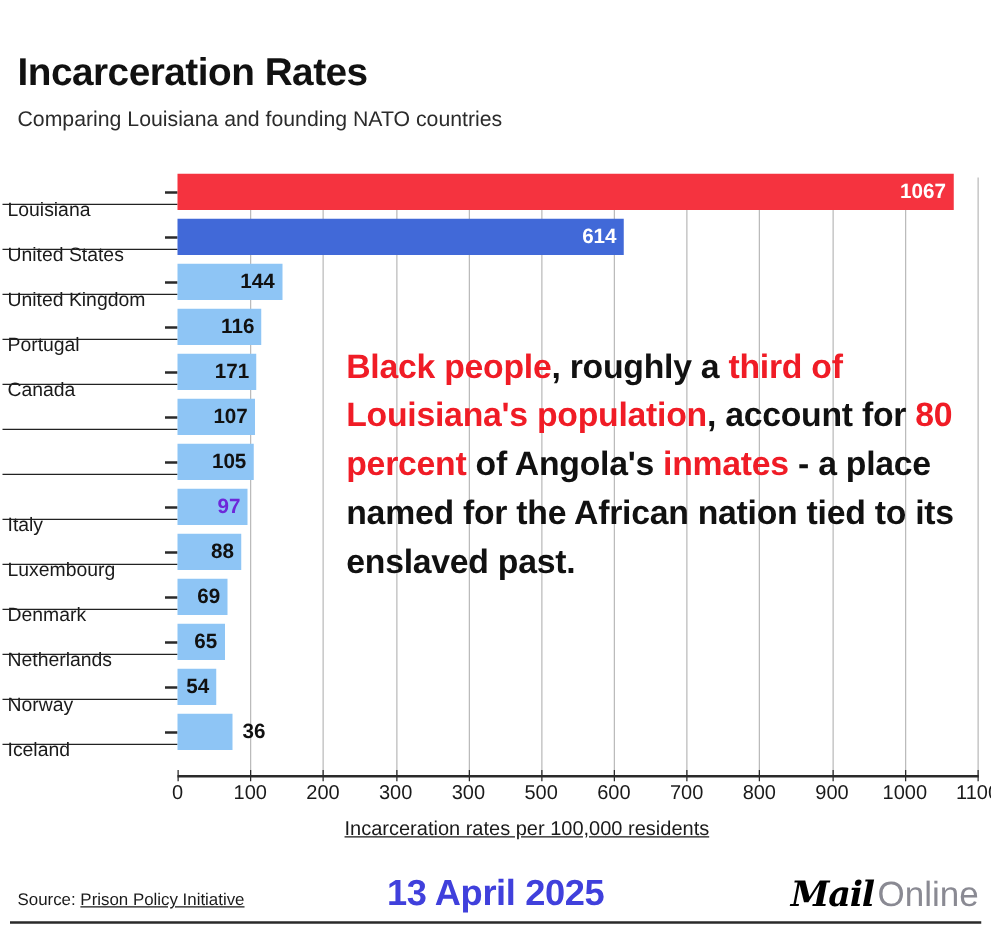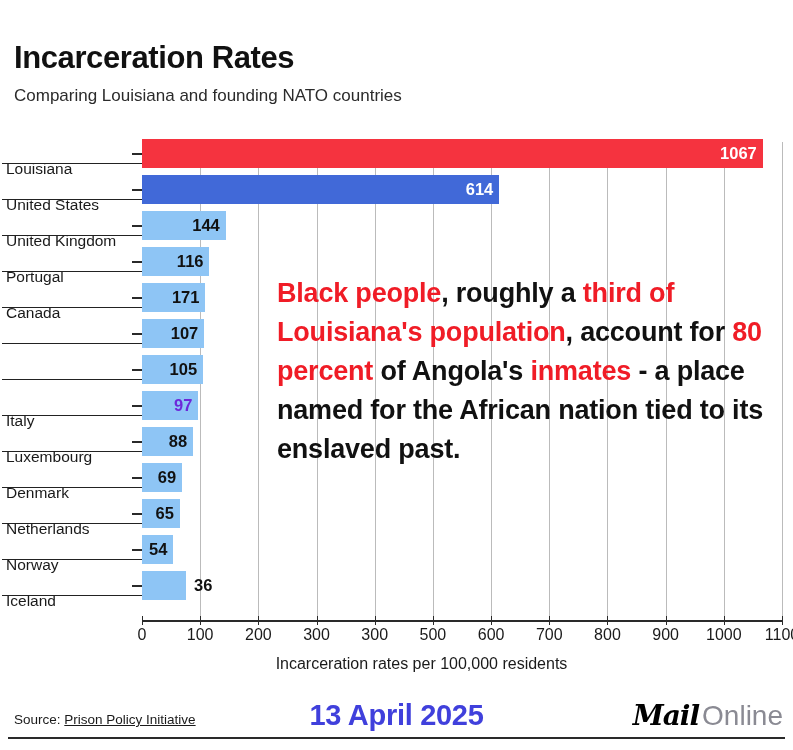--- a/index.html
+++ b/index.html
@@ -162,21 +162,21 @@
   }
   #x-axis-title {
     position: absolute;
     left: 0;
     top: 655px;
     width: 793px;
     text-align: center;
     font-size: 16px;
     color: #1a1a1a;
   }
-  #x-axis-title span { padding-left: 50px; }
+  #x-axis-title span { padding-left: 50px; text-decoration: underline; }
 
   
   #annotation {
     position: absolute;
     left: 277px;
     top: 274px;
     width: 500px;
     font-size: 27px;
     font-weight: bold;
     line-height: 39px;

